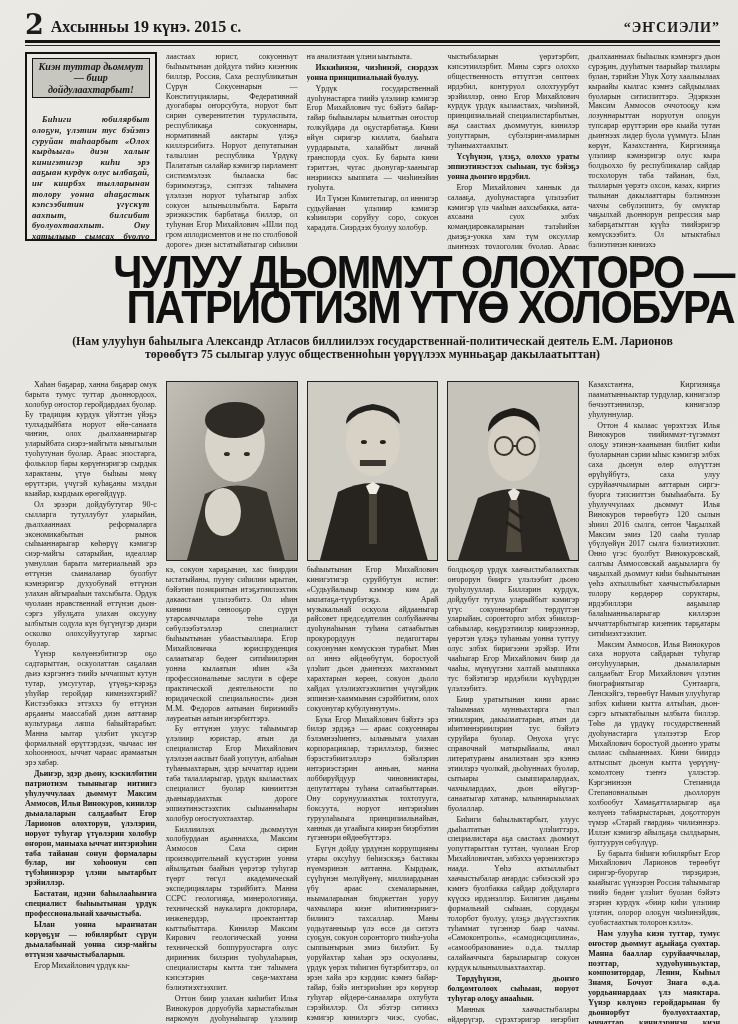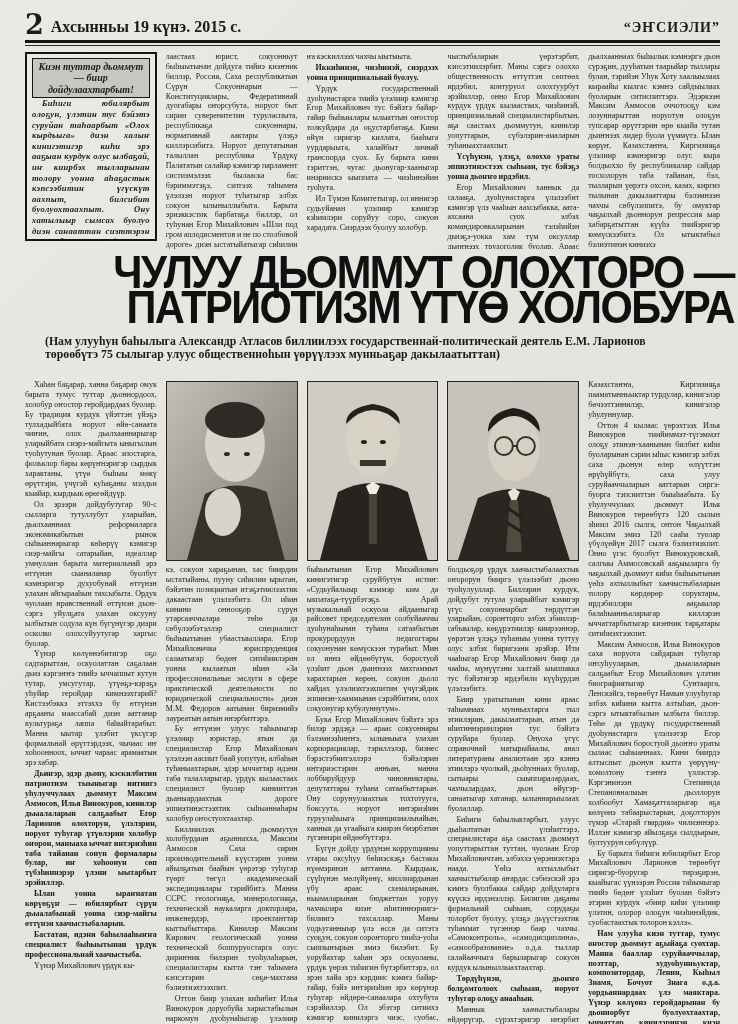--- a/index.html
+++ b/index.html
@@ -31,30 +31,30 @@
   .bottom-section{margin-top:18px;height:648px;}
   .col p{margin:0 0 1px 0;font-size:8px;line-height:9.9px;text-indent:9px;
     word-spacing:-0.4px;}
   .col p.cont{text-indent:0;}
   .col p.lead{font-weight:bold;}
   
   .intro-box{border:2.5px solid #141414;padding:4px 5px 3px 5px;height:189px;
     box-sizing:border-box;overflow:hidden;background:rgba(255,255,255,0.06);}
   .intro-title{border:1.5px solid #141414;background:#c7c6bf;
     font-weight:bold;font-style:italic;text-align:center;
-    font-size:10px;line-height:11.5px;padding:2px 3px;margin-bottom:0;}
+    font-size:10px;line-height:11.5px;padding:2px 3px;margin-bottom:16px;}
   .intro-body{font-weight:bold;font-style:italic;font-size:8.6px;line-height:10.6px;
     text-align:justify;text-indent:10px;letter-spacing:0.3px;word-spacing:-0.3px;}
   
   .headline{margin-top:6px;text-align:right;
     font-family:"Liberation Sans","DejaVu Sans",sans-serif;
     font-weight:bold;color:#101010;}
   .headline .hl{display:block;font-size:40px;line-height:35px;
     letter-spacing:-1.5px;transform:scale(1.04,1.14);transform-origin:center;}
-  .subhead{margin:10px auto 0 auto;max-width:655px;text-align:left;
+  .subhead{margin:10px auto 0 auto;max-width:655px;text-align:center;
     font-weight:bold;font-size:11.8px;line-height:13.5px;}
   
   .photo{width:100%;height:180px;border:1px solid #26261f;box-sizing:border-box;
     margin:1px 0 4px 0;display:block;background:#9b978f;}
   .photo svg{display:block;width:100%;height:100%;}
 </style>
 </head>
 <body>
 
 <div class="page">
@@ -71,21 +71,21 @@
     <div class="col">
       <div class="intro-box">
         <div class="intro-title">Киэн туттар дьоммут — биир дойдулаахтарбыт!</div>
         <div class="intro-body">Биһиги юбилярбыт олоҕун, үлэтин тус бэйэтэ суруйан таһаарбыт «Олох кырдьыга» диэн халыҥ кинигэтигэр киһи эрэ ааҕыан курдук олус ылбаҕай, иҥ киирбэх тылларынан толору уонна аһаҕастык кэпсээбитин үгүскүт аахпыт, билсибит буолуохтаахпыт. Ону хатылыыр сымсах буолуо диэн санааттан сиэттэрэн эмиэ биллиилээх дьоммут олорон ааспыт олохторун уонна үлэлэрин үтүө холобур быһыытынан үлэбитигэр-хамнаспытыгар туһанарбытыгар, үүнэр көлүөнэни үөрэтии-иитии өттүнэн туттарбытыгар сорох көрүүлэрбин билиһиннэриэм этэ.</div>
       </div>
     </div>
     <div class="col">
       <p class="cont">лаастаах юрист, сокуонньут быһыытынан дойдуга тийиэ киэҥник биллэр, Россия, Саха республикатын Сүрүн Сокуоннарын — Конституциялары, Федеративнай дуогабары оҥорсубута, норуот быт сирин суверенитетин туруласпыта, республикаҕа сокуоннары, нормативнай аактары үлэҕэ киллэрсибитэ. Норуот депутатынан талыллан республика Үрдүкү Палататын салайар кэмигэр парламент систиэмэлээх былааска бас бэриммэтэҕэ, сэптээх таһымҥа үлэлээн норуот туһатыгар элбэх сокуон ылыныллыбыта. Барыта эриэккэстик барбатаҕа биллэр, ол туһунан Егор Михайлович «Шли под гром аплодисментов и не по столбовой дороге» диэн ыстатыйатыгар сиһилии суруллубут. Манна ууну-хаары эрдибэх-</p>
     </div>
     <div class="col">
-      <p class="cont">ҥа кэскиллээх чахчы ыытыыта.</p>
+      <p class="cont">ҥа анализтаан үлэни ыытыыта.</p>
       <p class="lead">Иккиһинэн, чиэһинэй, сиэрдээх уонна принципиальнай буолуу.</p>
       <p>Үрдүк государственнай дуоһунастарга тиийэ үлэлиир кэмигэр Егор Михайлович тус бэйэтэ байар-тайар быһыылары ылыаттын оҥостор толкуйдара да оҕустарбатаҕа. Кини өйүн сиригэр киллата, бааһыга уурдарыыта, халайбыт личнай транспорда суох. Бу барыта кини тэриттэн, чугас дьонугар-хааныгар инэриискэ ыыппата — чиэһинэйин туоһута.</p>
       <p>Ил Түмэн Комитетыгар, ол иннигэр судьуйанан үлэлиир кэмигэр кэһиилэри соруйуу соро, сокуон харадата. Сиэрдээх буолуу холобур.</p>
     </div>
     <div class="col">
       <p class="cont">чыстыбаларын үөрэтэрбит, кэпсэтиилэрбит. Маны сэргэ олоххо общественность өттүттэн сөптөөх ирдэбил, контуруол олохтуурбут эрэйиллэр, онно Егор Михайлович курдук үрдүк кылаастаах, чиэһинэй, принципиальнай специалистарбытын, аҕа саастаах дьоммутун, кинилэр уопуттарын, сүбэлэрин-амаларын туһаныахтаахпыт.</p>
       <p class="lead">Үсүһүнэн, үлэҕэ, олоххо ураты эппиэтинэстээх сыһыан, тус бэйэҕэ уонна дьоҥҥо ирдэбил.</p>
       <p>Егор Михайлович ханнык да салааҕа, дуоһунастарга үлэлээбит кэмигэр үлэ чааһын аахсыбакка, аата-ахсаана суох элбэх командировкаларынан тэлэһийэн дьиэҕэ-уокка хам түм оксуллар дьиҥнээх трудоголик буолар. Араас эппиэттээх үлэлэргэ Егор Михайлович ылыммыт соругун лоп-баачча</p>
     </div>
     <div class="col">
@@ -99,23 +99,23 @@
   </div>
   <div class="subhead">(Нам улууһун баһылыга Александр Атласов биллиилээх государственнай-политическай деятель Е.М. Ларионов төрөөбүтэ 75 сылыгар улуус общественноһын үөрүүлээх мунньаҕар дакылаатыттан)</div>
 
   <div class="cols bottom-section">
 
     <div class="col">
       <p>Хаһан баҕарар, ханна баҕарар омук барыта тумус туттар дьоннордоох, холобур оҥостор геройдардаах буолар. Бу традиция курдук үйэттэн үйэҕэ тулхадыйбата норуот өйө-санаата чиҥин, олох дьалхааннарыгар уларыйбата сиэрэ-майгыта ыныгылын туоһутунан буолар. Араас эпостарга, фольклор бары көрүҥнэригэр сырдык характаны, үтүө быһыы мөкү өрүттэри, үчүгэй куһаҕаны мэлдьи кыайар, кырдьык өрөгөйдүүр.</p>
       <p>Ол эрээри дойдубутугар 90-с сылларга тутуллубут уларыйан, дьалхааннаах реформаларга экономикабытын рынок сыһыаннарыгар көһөрүү кэмигэр сиэр-майгы сатарыйан, идеаллар умнуллан барыта материальнай эрэ өттүнэн сыаналанар буолбут кэмнэригэр духуобунай өттүнэн улахан айгырааһын тахсыбыта. Ордук чуолаан нравственнай өттүнэн дьон-сэргэ уйулҕата улахан оксууну ылбытын содула күн бүгүнүгэр диэри осколко олохсуйуутугар харгыс буолар.</p>
       <p>Үүнэр көлүөнэбитигэр оҕо садтарыттан, оскуолаттан саҕалаан дьиэ кэргэҥҥэ тиийэ ыччаппыт кутун тутар, умсугутар, үтүөҕэ-кэрэҕэ уһуйар геройдар кимнээхтэрий? Кистээбэккэ эттэххэ бу өттүнэн арҕааҥы маассабай диэн ааттанар культураҕа лаппа баһыйтарабыт. Манна ыытар үлэбит үксүгэр формальнай өрүттэрдээх, чычаас иҥ хоһоонноох, ыччат чараас арамаатын эрэ хабар.</p>
       <p class="lead">Дьиҥэр, эдэр дьону, кэскилбитин патриотизм тыыныгар иитиигэ уһулуччулаах дьоммут Максим Аммосов, Илья Винокуров, кинилэр дьыалаларын салҕаабыт Егор Ларионов олохторун, үлэлэрин, норуот туһугар үтүөлэрин холобур оҥорон, маныаха ыччат интэриэһин таба тайанан сонун формалары булар, иҥ хоһоонун сөп түбэһиннэрэр үлэни ыытарбыт эрэйиллэр.</p>
+      <p class="lead">Бастатан, идэни баһылааһыҥҥа специалист быһыытынан үрдүк профессиональнай хаачыстыба.</p>
       <p class="lead">Ылан уонна ыраҥнатан көрүөҕүҥ — юбилярбыт сүрүн дьыалабынай уонна сиэр-майгы өттүнэн хаачыстыбаларын.</p>
-      <p class="lead">Бастатан, идэни баһылааһыҥҥа специалист быһыытынан үрдүк профессиональнай хаачыстыба.</p>
-      <p>Үүнэр Михайлович үрдүк кы-</p>
+      <p>Егор Михайлович үрдүк кы-</p>
     </div>
 
     <div class="col">
       <span class="photo">
         <svg viewBox="0 0 130 178" preserveAspectRatio="none" xmlns="http://www.w3.org/2000/svg">
           <rect width="130" height="178" fill="#a8a49b"></rect>
           <rect width="130" height="178" fill="url(#g1)"></rect>
           <defs>
               <linearGradient id="g1" x1="0" y1="0" x2="1" y2="1">
             <stop offset="0" stop-color="#c3bfb6"></stop>

